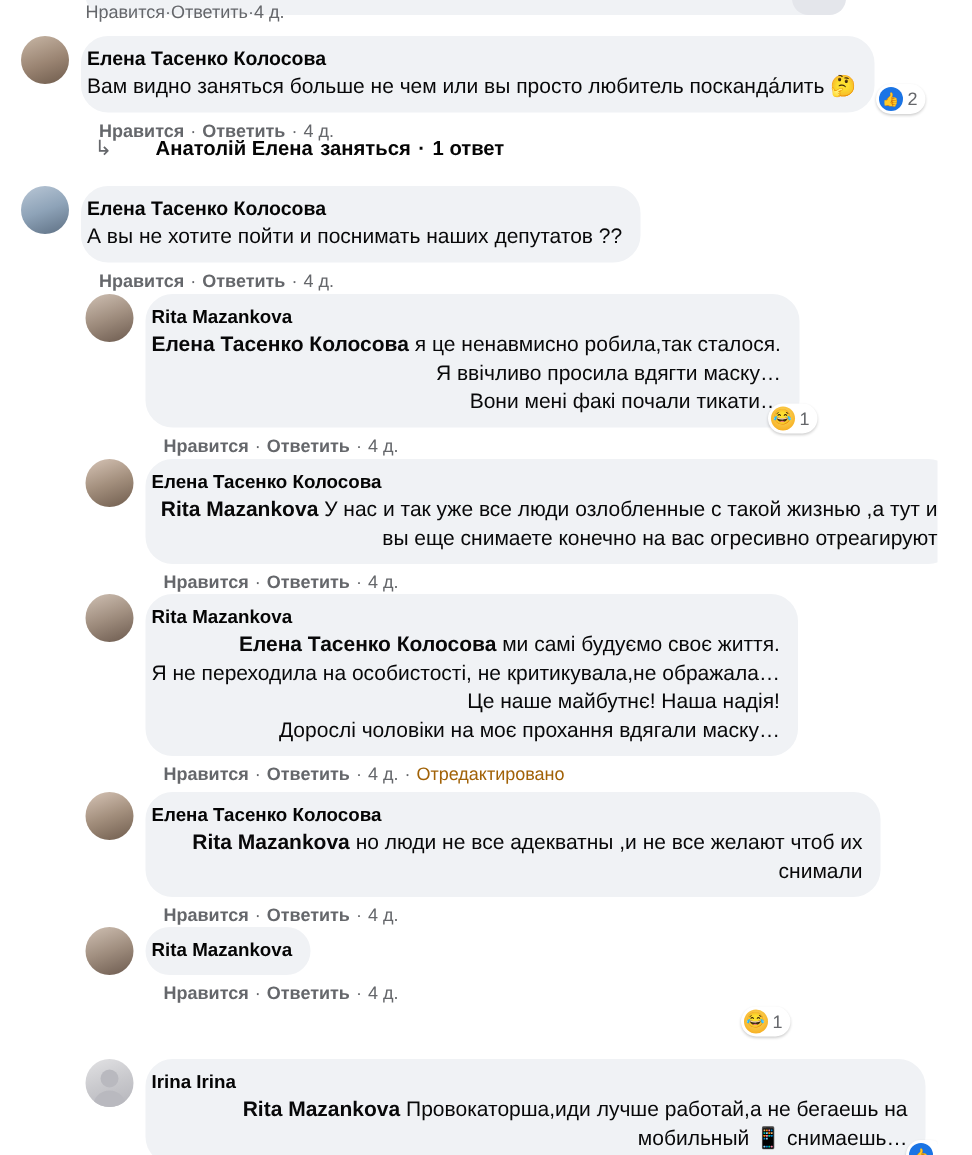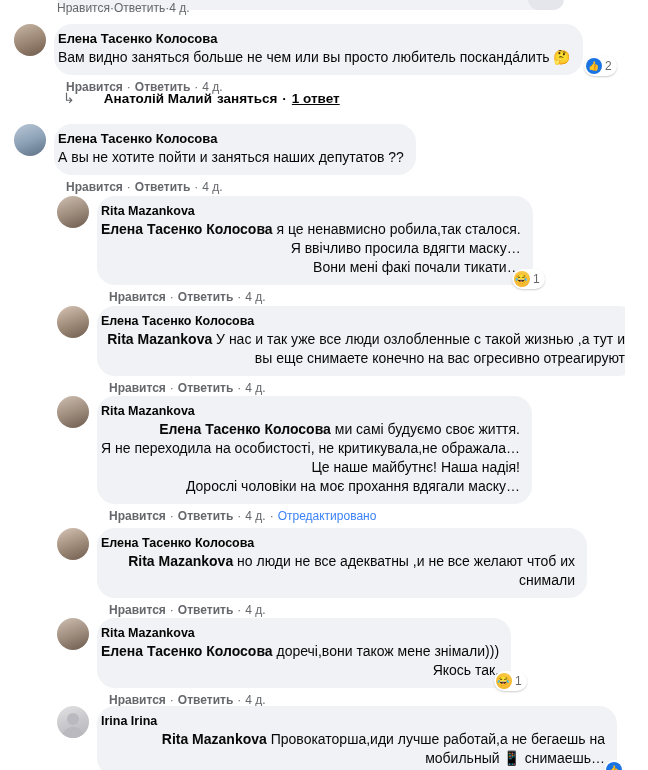--- a/index.html
+++ b/index.html
@@ -98,21 +98,21 @@
     color: #65676b;
     padding: 5px 0 0 12px;
     line-height: 14px;
   }
   .actions .act {
     font-weight: bold;
     color: #65676b;
   }
   .actions .dot { padding: 0 4px; color: #65676b; }
   .actions .time { color: #65676b; }
-  .actions .edited { color: #3b82f6; }
+  .actions .edited { color: #a16207; }
 
   
   .reactions {
     position: absolute;
     display: flex;
     align-items: center;
     background: #ffffff;
     border-radius: 12px;
     box-shadow: 0 1px 2px rgba(0,0,0,0.2);
     padding: 1px 5px 1px 2px;
@@ -162,21 +162,20 @@
   }
   .reply-row .reply-text {
     font-weight: bold;
     font-size: 13.5px;
     color: #050505;
   }
   .reply-row .reply-count {
     font-weight: bold;
     font-size: 13.5px;
     color: #050505;
-    text-decoration: underline;
   }
 
   
   .top-actions {
     font-size: 12px;
     color: #65676b;
     line-height: 14px;
   }
   .rounded-chip {
     position: absolute;
@@ -210,32 +209,32 @@
     </div>
   </div>
   <div class="reactions" style="left:584px; top:56px;">
     <span class="emoji like">👍</span>
     <span class="count">2</span>
   </div>
 
   <div class="reply-row" style="position:absolute; left:63px; top:90px;">
     <span class="arrow">↳</span>
     <span class="mini-av"></span>
-    <span class="reply-text">Анатолій Малий</span>
+    <span class="reply-text">Анатолій Елена</span>
     <span class="reply-text" style="font-weight:bold; margin-left:5px;">заняться</span>
     <span style="margin:0 5px; color:#050505; font-weight:bold;">·</span>
     <span class="reply-count">1 ответ</span>
   </div>
 
   <div class="comment" style="position:absolute; left:14px; top:124px; width:620px;">
     <div class="avatar a2"></div>
     <div class="body">
       <div class="bubble" style="max-width:430px;">
         <div class="author">Елена Тасенко Колосова</div>
-        <div class="text">А вы не хотите пойти и заняться наших депутатов ??</div>
+        <div class="text">А вы не хотите пойти и поснимать наших депутатов ??</div>
       </div>
       <div class="actions">
         <span class="act">Нравится</span><span class="dot">·</span><span class="act">Ответить</span><span class="dot">·</span><span class="time">4 д.</span>
       </div>
     </div>
   </div>
 
   <div class="comment" style="position:absolute; left:57px; top:196px; width:580px;">
     <div class="avatar a3"></div>
     <div class="body">
@@ -295,22 +294,20 @@
         <span class="act">Нравится</span><span class="dot">·</span><span class="act">Ответить</span><span class="dot">·</span><span class="time">4 д.</span>
       </div>
     </div>
   </div>
 
   <div class="comment" style="position:absolute; left:57px; top:618px; width:580px;">
     <div class="avatar a3"></div>
     <div class="body">
       <div class="bubble" style="max-width:480px;">
         <div class="author small">Rita Mazankova</div>
-        <div class="text"><span class="mention">Елена Тасенко Колосова</span><span> доречі,вони також мене знімали)))
-Якось так.</span></div>
       </div>
       <div class="actions">
         <span class="act">Нравится</span><span class="dot">·</span><span class="act">Ответить</span><span class="dot">·</span><span class="time">4 д.</span>
       </div>
     </div>
   </div>
   <div class="reactions" style="left:494px; top:671px;">
     <span class="emoji haha">😂</span>
     <span class="count">1</span>
   </div>

